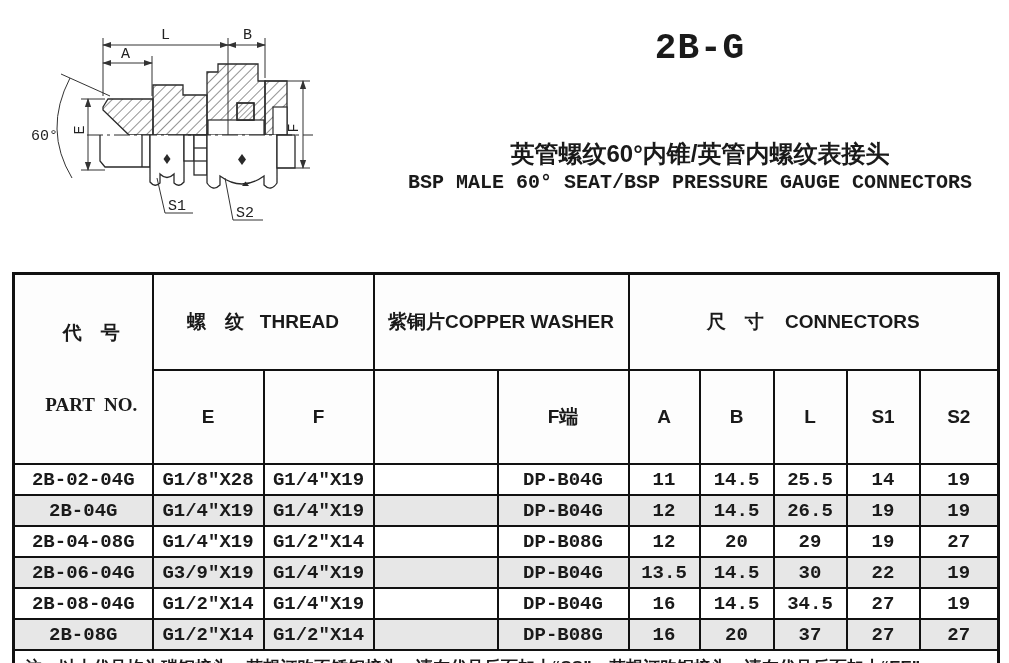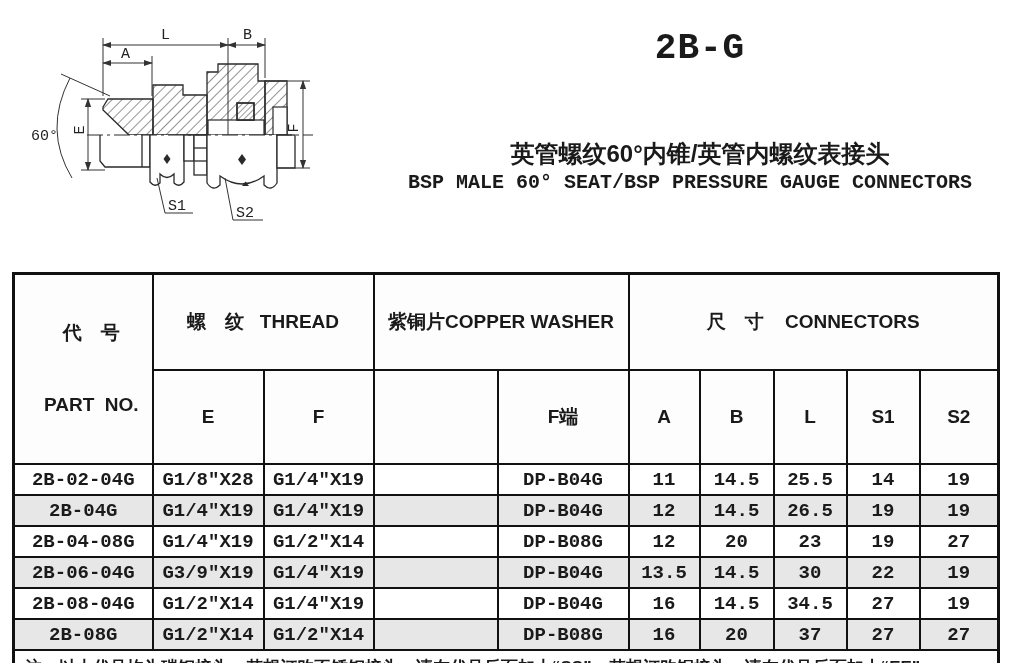--- a/index.html
+++ b/index.html
@@ -52,21 +52,21 @@
   #spec thead th {
     background: #fdfdfd;
     font-weight: 700;
     font-size: 19px;
     white-space: pre;
     font-family: "Liberation Sans", "DejaVu Sans", sans-serif;
   }
   #spec thead tr.hrow1 th { height: 30px; }
   #spec thead tr.hrow2 th { height: 29px; }
   .pn-cell div { line-height: 28px; padding-left: 16px; }
-  .pn-en { font-family: Liberation Sans, sans-serif; }
+  .pn-en { font-family: Liberation Serif, serif; }
   #spec tbody td {
     height: 31px;
     font-size: 19px;
     font-weight: 600;
     background: #ffffff;
     white-space: pre;
   }
   #spec tbody tr.shaded td { background: #e7e7e7; }
 
   #spec td.notes-cell {
@@ -231,21 +231,21 @@
         <td>19</td>
       </tr>
       <tr>
         <td>2B-04-08G</td>
         <td>G1/4″X19</td>
         <td>G1/2″X14</td>
         <td></td>
         <td>DP-B08G</td>
         <td>12</td>
         <td>20</td>
-        <td>23</td>
+        <td>29</td>
         <td>19</td>
         <td>27</td>
       </tr>
       <tr class="shaded">
         <td>2B-06-04G</td>
         <td>G3/9″X19</td>
         <td>G1/4″X19</td>
         <td></td>
         <td>DP-B04G</td>
         <td>13.5</td>

